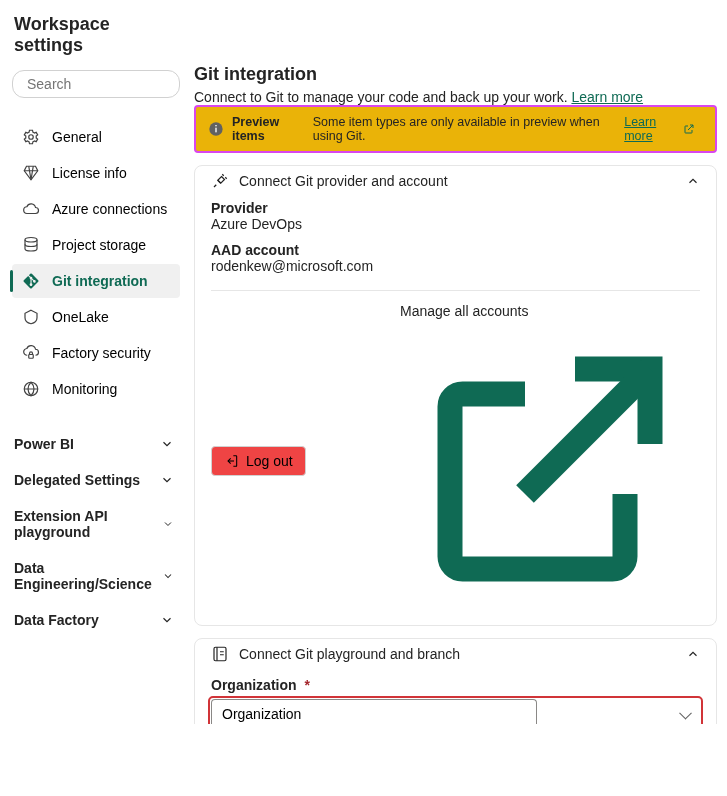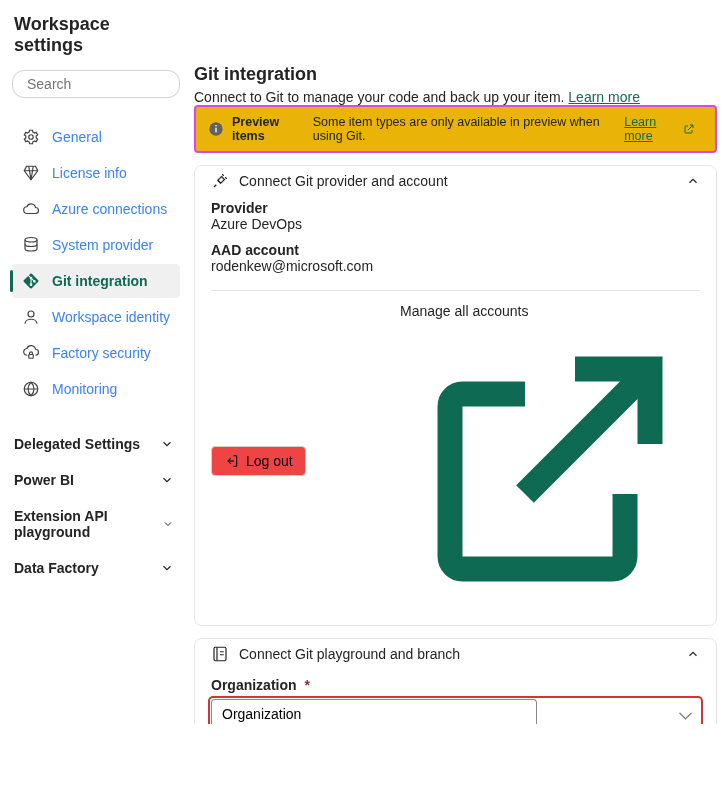--- a/index.html
+++ b/index.html
@@ -7,21 +7,21 @@
   .page { display: flex; height: 724px; }
   .sidebar { width: 190px; padding: 0 10px 0 12px; }
   .main { flex: 1; padding: 0 10px 0 4px; overflow: hidden; }
 
   h1 { font-size: 18px; font-weight: 700; padding: 14px 2px 14px 2px; }
   .search-box { display: flex; align-items: center; border: 1px solid #d1d1d1; border-radius: 12px; padding: 5px 8px; background: #fff; }
   .search-box input { border: 0; outline: none; font-size: 14px; flex: 1; background: transparent; }
   .search-box .icn { width: 16px; height: 16px; margin-right: 6px; color: #616161; }
 
   .nav { margin-top: 22px; }
-  .nav-item { display: flex; align-items: center; padding: 8px 10px; border-radius: 4px; cursor: pointer; font-size: 14px; margin-bottom: 2px; position: relative; color: #3b82f6; }
+  .nav-item { display: flex; align-items: center; padding: 8px 10px; border-radius: 4px; cursor: pointer; font-size: 14px; margin-bottom: 2px; position: relative; color: #000000; }
   .nav-item .icn { width: 18px; height: 18px; margin-right: 12px; color: #424242; flex-shrink:0; }
   .nav-item.active { background: #f0f0f0; color: #0f6a54; font-weight:600; }
   .nav-item.active::before { content:""; position:absolute; left:-2px; top:6px; bottom:6px; width:3px; background:#0f6a54; border-radius:2px; }
   .nav-item.active .icn { color:#0f6a54; }
 
   .nav-group { display:flex; align-items:center; justify-content:space-between; padding:10px 6px 10px 2px; font-weight:600; cursor:pointer; }
   .nav-group .chev { width:14px; height:14px; }
 
   .section-title { font-size:18px; font-weight:600; margin-top:20px; }
   .section-desc { margin-top:4px; color:#242424; }
@@ -104,38 +104,37 @@
         <span>Azure connections</span>
       </div>
       <div class="nav-item">
         <span class="icn">
             <svg viewBox="0 0 24 24" fill="none" stroke="currentColor" stroke-width="1.6">
               <ellipse cx="12" cy="5" rx="8" ry="3"></ellipse>
               <path d="M4 5v6c0 1.7 3.6 3 8 3s8-1.3 8-3V5"></path>
               <path d="M4 11v6c0 1.7 3.6 3 8 3s8-1.3 8-3v-6"></path>
             </svg>
           </span>
-        <span>System provider</span>
+        <span>Project storage</span>
       </div>
       <div class="nav-item active">
         <span class="icn">
             <svg viewBox="0 0 24 24" fill="currentColor">
               <path d="M21.6 10.9 13.1 2.4a1.5 1.5 0 0 0-2.1 0L9.2 4.2l2.2 2.2a1.8 1.8 0 0 1 2.3 2.3l2.1 2.1a1.8 1.8 0 1 1-1 1l-2-2v5.3a1.8 1.8 0 1 1-1.5 0V9.6a1.8 1.8 0 0 1-1-2.3L8.2 5.2 2.4 11a1.5 1.5 0 0 0 0 2.1l8.5 8.5a1.5 1.5 0 0 0 2.1 0l8.6-8.6a1.5 1.5 0 0 0 0-2.1z"></path>
             </svg>
           </span>
         <span>Git integration</span>
       </div>
       <div class="nav-item">
         <span class="icn">
             <svg viewBox="0 0 24 24" fill="none" stroke="currentColor" stroke-width="1.6">
-              <circle cx="12" cy="8" r="4"></circle>
-              <path d="M4 21c0-4 4-6 8-6s8 2 8 6"></path>
-            </svg>
-          </span>
-        <span>Workspace identity</span>
+              <path d="M12 3l8 4v6c0 4-3.5 7-8 8-4.5-1-8-4-8-8V7l8-4z"></path>
+            </svg>
+          </span>
+        <span>OneLake</span>
       </div>
       <div class="nav-item">
         <span class="icn">
             <svg viewBox="0 0 24 24" fill="none" stroke="currentColor" stroke-width="1.6">
               <path d="M18 15a4 4 0 0 0 0-8 6 6 0 0 0-11.5-1A4.5 4.5 0 0 0 7 15"></path>
               <rect x="9" y="14" width="6" height="5" rx="1"></rect>
               <path d="M10 14v-1.5a2 2 0 0 1 4 0V14"></path>
             </svg>
           </span>
         <span>Factory security</span>
@@ -146,37 +145,45 @@
               <circle cx="12" cy="12" r="9"></circle>
               <path d="M3 12h18M12 3c2.5 2.5 4 5.5 4 9s-1.5 6.5-4 9c-2.5-2.5-4-5.5-4-9s1.5-6.5 4-9z"></path>
             </svg>
           </span>
         <span>Monitoring</span>
       </div>
 
       <div style="height:18px"></div>
 
       <div class="nav-group">
+        <span>Power BI</span>
+        <span class="chev icn">
+            <svg viewBox="0 0 24 24" fill="none" stroke="currentColor" stroke-width="2">
+              <polyline points="6 9 12 15 18 9"></polyline>
+            </svg>
+          </span>
+      </div>
+      <div class="nav-group">
         <span>Delegated Settings</span>
         <span class="chev icn">
             <svg viewBox="0 0 24 24" fill="none" stroke="currentColor" stroke-width="2">
               <polyline points="6 9 12 15 18 9"></polyline>
             </svg>
           </span>
       </div>
       <div class="nav-group">
-        <span>Power BI</span>
-        <span class="chev icn">
-            <svg viewBox="0 0 24 24" fill="none" stroke="currentColor" stroke-width="2">
-              <polyline points="6 9 12 15 18 9"></polyline>
-            </svg>
-          </span>
-      </div>
-      <div class="nav-group">
         <span>Extension API playground</span>
+        <span class="chev icn">
+            <svg viewBox="0 0 24 24" fill="none" stroke="currentColor" stroke-width="2">
+              <polyline points="6 9 12 15 18 9"></polyline>
+            </svg>
+          </span>
+      </div>
+      <div class="nav-group">
+        <span>Data Engineering/Science</span>
         <span class="chev icn">
             <svg viewBox="0 0 24 24" fill="none" stroke="currentColor" stroke-width="2">
               <polyline points="6 9 12 15 18 9"></polyline>
             </svg>
           </span>
       </div>
       <div class="nav-group">
         <span>Data Factory</span>
         <span class="chev icn">
             <svg viewBox="0 0 24 24" fill="none" stroke="currentColor" stroke-width="2">
@@ -184,21 +191,21 @@
             </svg>
           </span>
       </div>
     </nav>
   </aside>
 
   <main class="main">
     <div style="height:44px"></div>
     <div class="section-title">Git integration</div>
     <div class="section-desc">
-      <span>Connect to Git to manage your code and back up your item. </span><a class="link">Learn more</a>
+      <span>Connect to Git to manage your code and back up your work. </span><a class="link">Learn more</a>
     </div>
 
     <div class="banner">
       <span class="icn">
           <svg viewBox="0 0 24 24" fill="currentColor">
             <circle cx="12" cy="12" r="10"></circle>
             <rect x="11" y="10" width="2" height="7" fill="#fff"></rect>
             <rect x="11" y="6" width="2" height="2" fill="#fff"></rect>
           </svg>
         </span>

